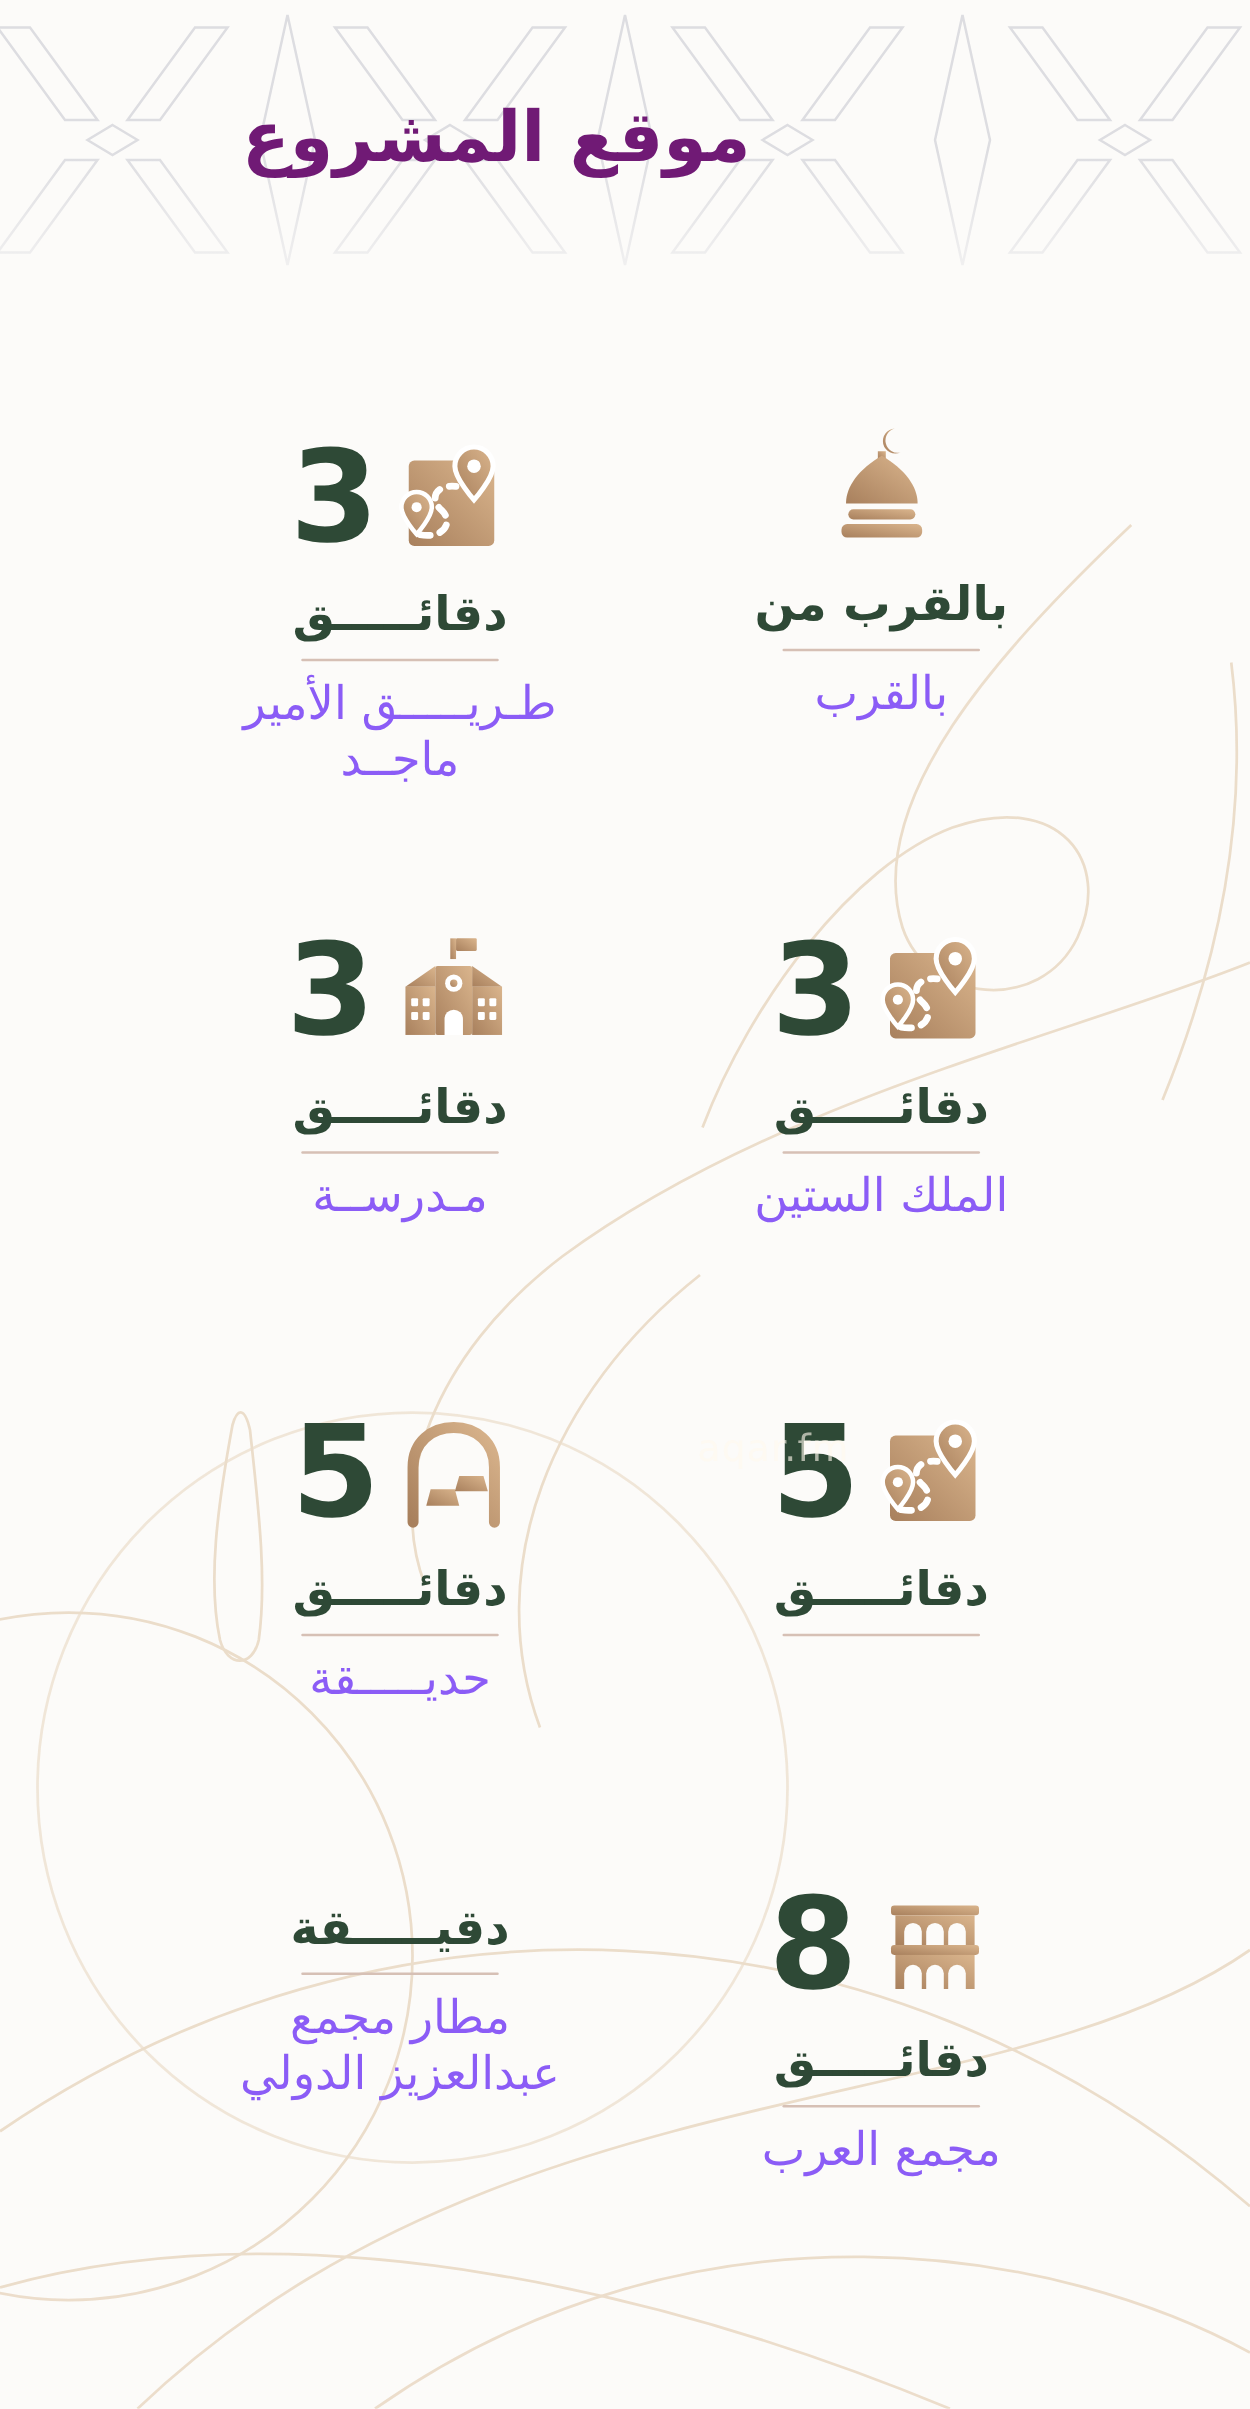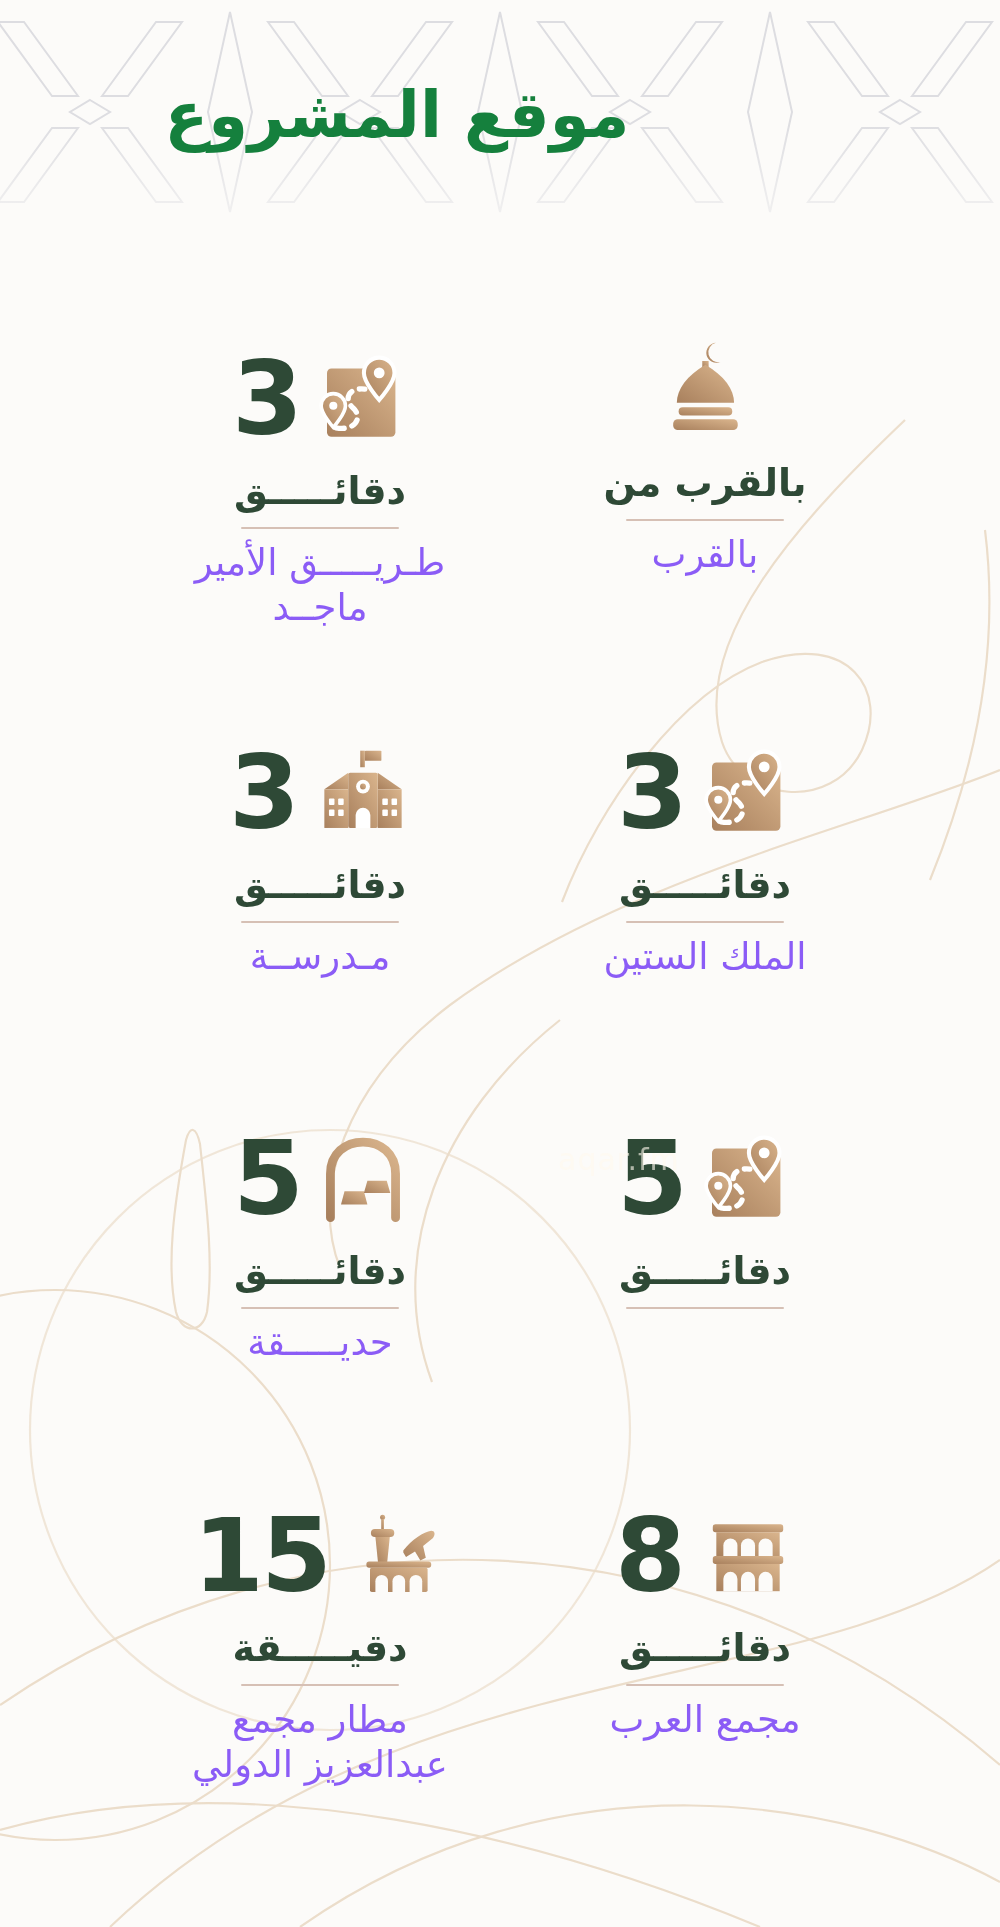--- a/index.html
+++ b/index.html
@@ -5,21 +5,21 @@
   html,body{margin:0;padding:0;}
   body{
     width:1000px;height:1927px;position:relative;overflow:hidden;
     background:#fcfbf9;
     font-family:"DejaVu Sans",sans-serif;
     -webkit-font-smoothing:antialiased;
   }
   .bg{position:absolute;inset:0;width:1000px;height:1927px;}
   .title{
     position:absolute;top:78px;left:0;width:794px;text-align:center;
-    font-size:64px;font-weight:bold;color:#15803d;letter-spacing:0;
+    font-size:56px;font-weight:bold;color:#701a75;letter-spacing:0;
   }
   .item{
     position:absolute;width:280px;display:flex;flex-direction:column;
     align-items:center;text-align:center;
   }
   .pos-r1-right{top:338px;left:565px;}
   .pos-r1-left {top:346px;left:180px;}
   .pos-r2-right{top:740px;left:565px;}
   .pos-r2-left {top:740px;left:180px;}
   .pos-r3-right{top:1126px;left:565px;}
@@ -228,37 +228,18 @@
       </g>
     </svg>
     <div class="num">8</div>
   </div>
   <div class="minutes">دقائـــــق</div>
   <div class="divider"></div>
   <div class="name">مجمع العرب</div>
 </div>
 
 <div class="item pos-r4-left">
-  <div class="icon-row">
-    <svg width="100" height="90" viewBox="0 0 100 100">
-      <g fill="url(#tanGrad)">
-        <circle cx="34" cy="7" r="2.8"></circle>
-        <rect x="32.5" y="9" width="3" height="11"></rect>
-        <rect x="21" y="20" width="26" height="9" rx="4.5"></rect>
-        <polygon points="26,29 42,29 39,58 29,58"></polygon>
-        <path d="M57 44 C66 32 80 23 88 22 C92 22 93 26 90 30 L79 39 L82 52 L76 55 L70 45 L60 51 L57 46 Z"></path>
-        <rect x="16" y="56" width="72" height="7" rx="3"></rect>
-        <rect x="20" y="63" width="64" height="27" rx="2"></rect>
-      </g>
-      <g fill="#fcfbf9">
-        <path d="M26 90 V78 a7 7 0 0 1 14 0 V90 Z"></path>
-        <path d="M45 90 V78 a7 7 0 0 1 14 0 V90 Z"></path>
-        <path d="M64 90 V78 a7 7 0 0 1 14 0 V90 Z"></path>
-      </g>
-    </svg>
-    <div class="num">15</div>
-  </div>
   <div class="minutes">دقيـــــقة</div>
   <div class="divider"></div>
   <div class="name">مطار مجمع عبدالعزيز الدولي</div>
 </div>
 
 <div class="watermark">aqar.fm</div>
 
 </body></html>

